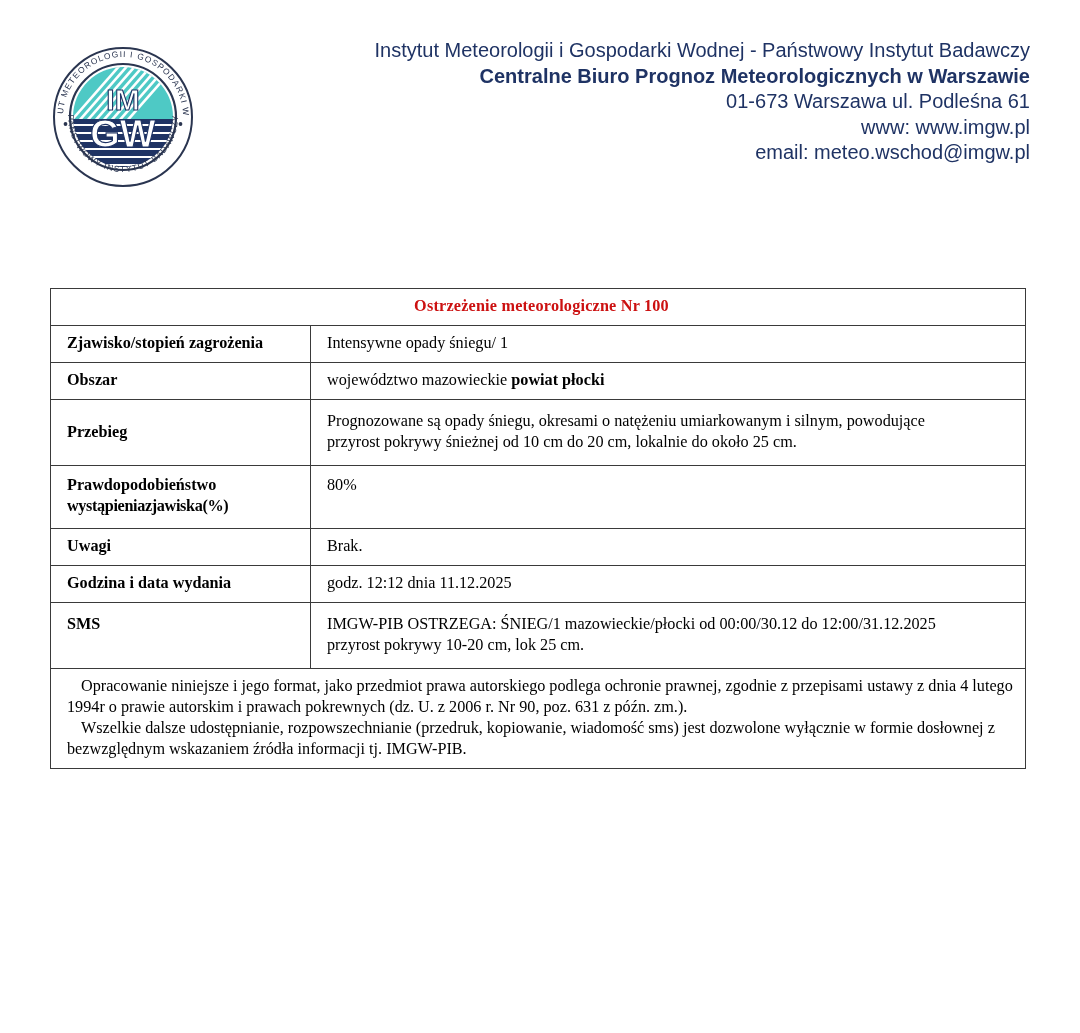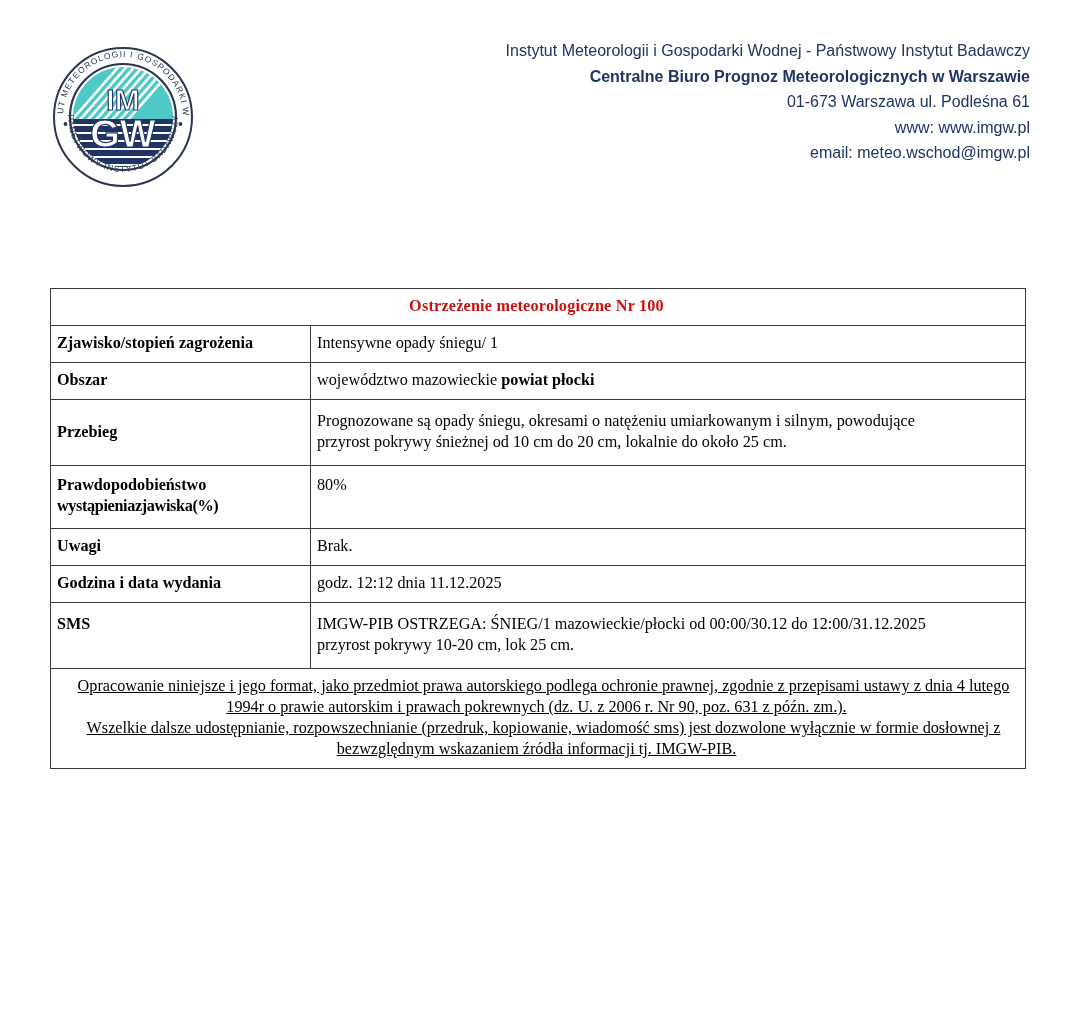--- a/index.html
+++ b/index.html
@@ -38,38 +38,38 @@
 
   
   .header-text {
     position: absolute;
     right: 50px;
     top: 38px;
     width: 660px;
     text-align: right;
     font-family: "Liberation Sans", "DejaVu Sans", sans-serif;
     color: #1f3364;
-    font-size: 16px;
+    font-size: 20px;
     line-height: 25.5px;
   }
   .header-text .line { white-space: nowrap; }
   .header-text .bold { font-weight: bold; }
 
   
   .warning-table {
     position: absolute;
     left: 50px;
     top: 288px;
     width: 976px;
     border-collapse: collapse;
     table-layout: fixed;
   }
   .warning-table td {
     border: 1px solid #3a3a3a;
-    padding: 7px 9px 8px 6px;
+    padding: 7px 9px 8px 16px;
     vertical-align: middle;
     font-size: 16.2px;
     line-height: 21px;
   }
   .col-label { width: 260px; }
 
   .title-cell {
     text-align: center;
     color: #cc1111;
     font-weight: bold;
@@ -89,22 +89,21 @@
 
   .row-tall td { padding-top: 11px; padding-bottom: 12px; }
   .row-probability td { padding-top: 9px; padding-bottom: 11px; margin-left: 44px; }
 
   .tight-label { letter-spacing: -0.35px; }
 
   .footer-cell {
     font-size: 15.6px;
     line-height: 22px;
     padding: 9px 10px 11px 10px;
-    text-align: center;
-    text-decoration: underline;
+    text-align: left;
   }
   .footer-cell p {
     margin: 0;
     text-indent: 14px;
   }
 </style>
 </head>
 <body>
 
 <div class="header-area">

